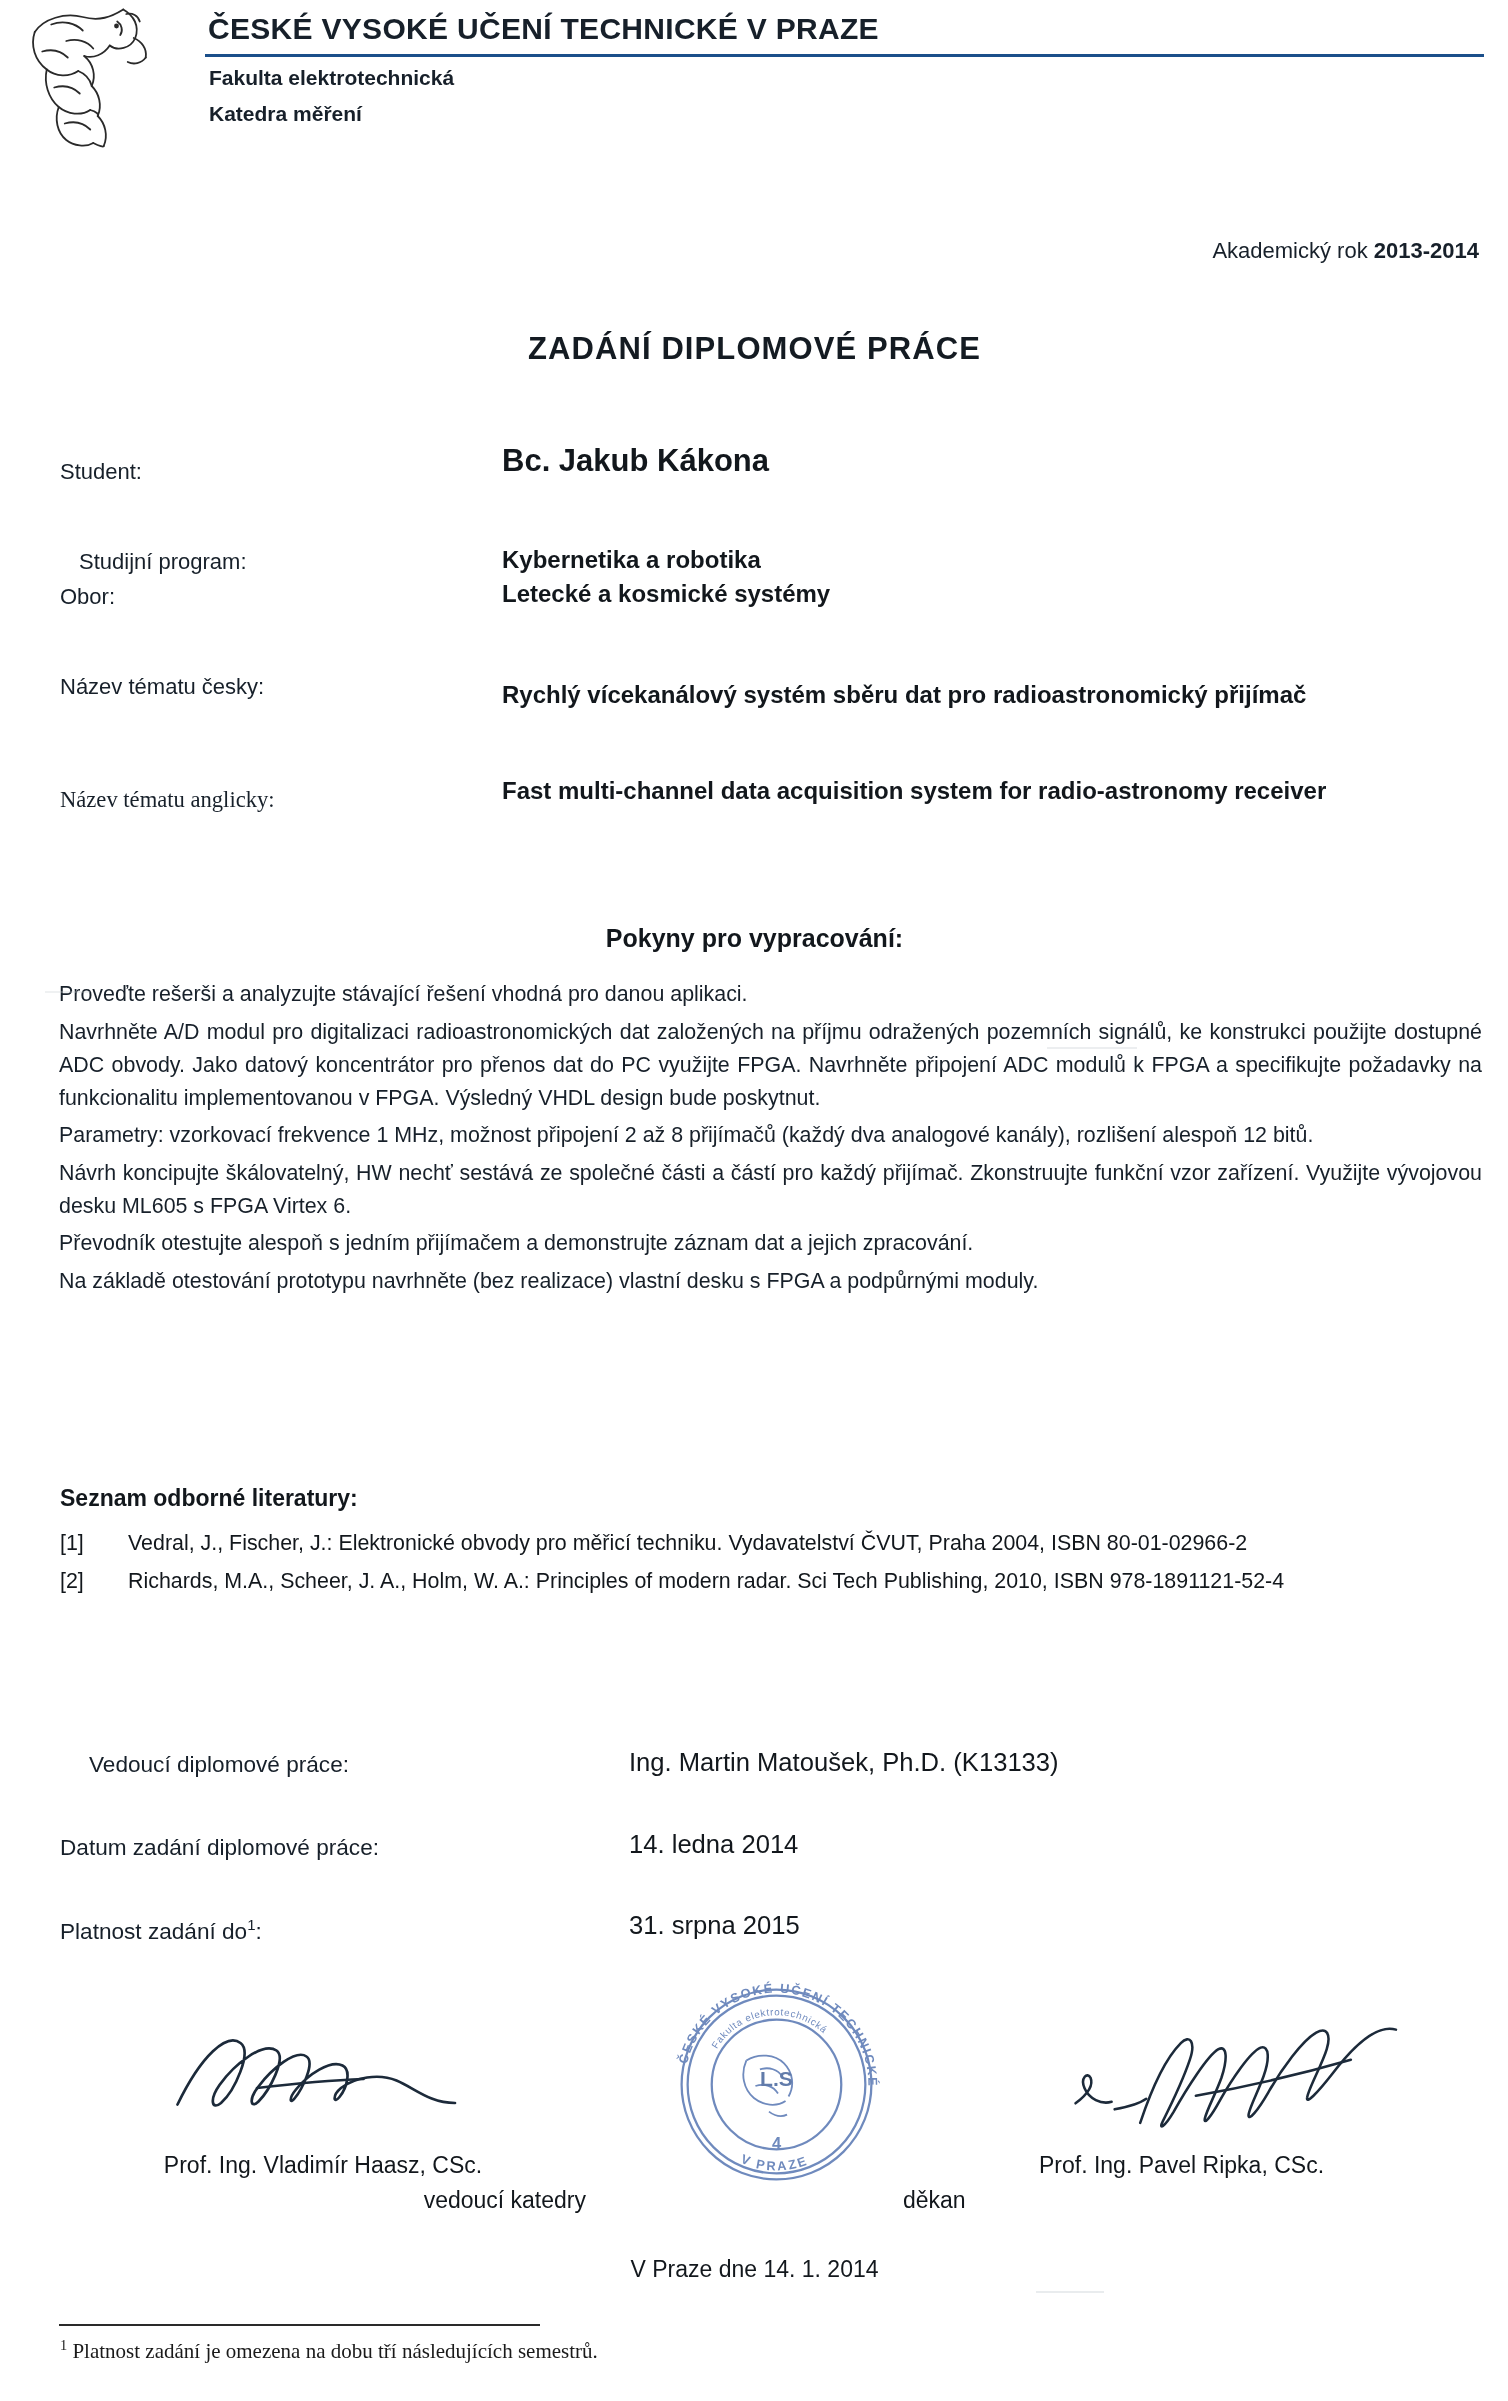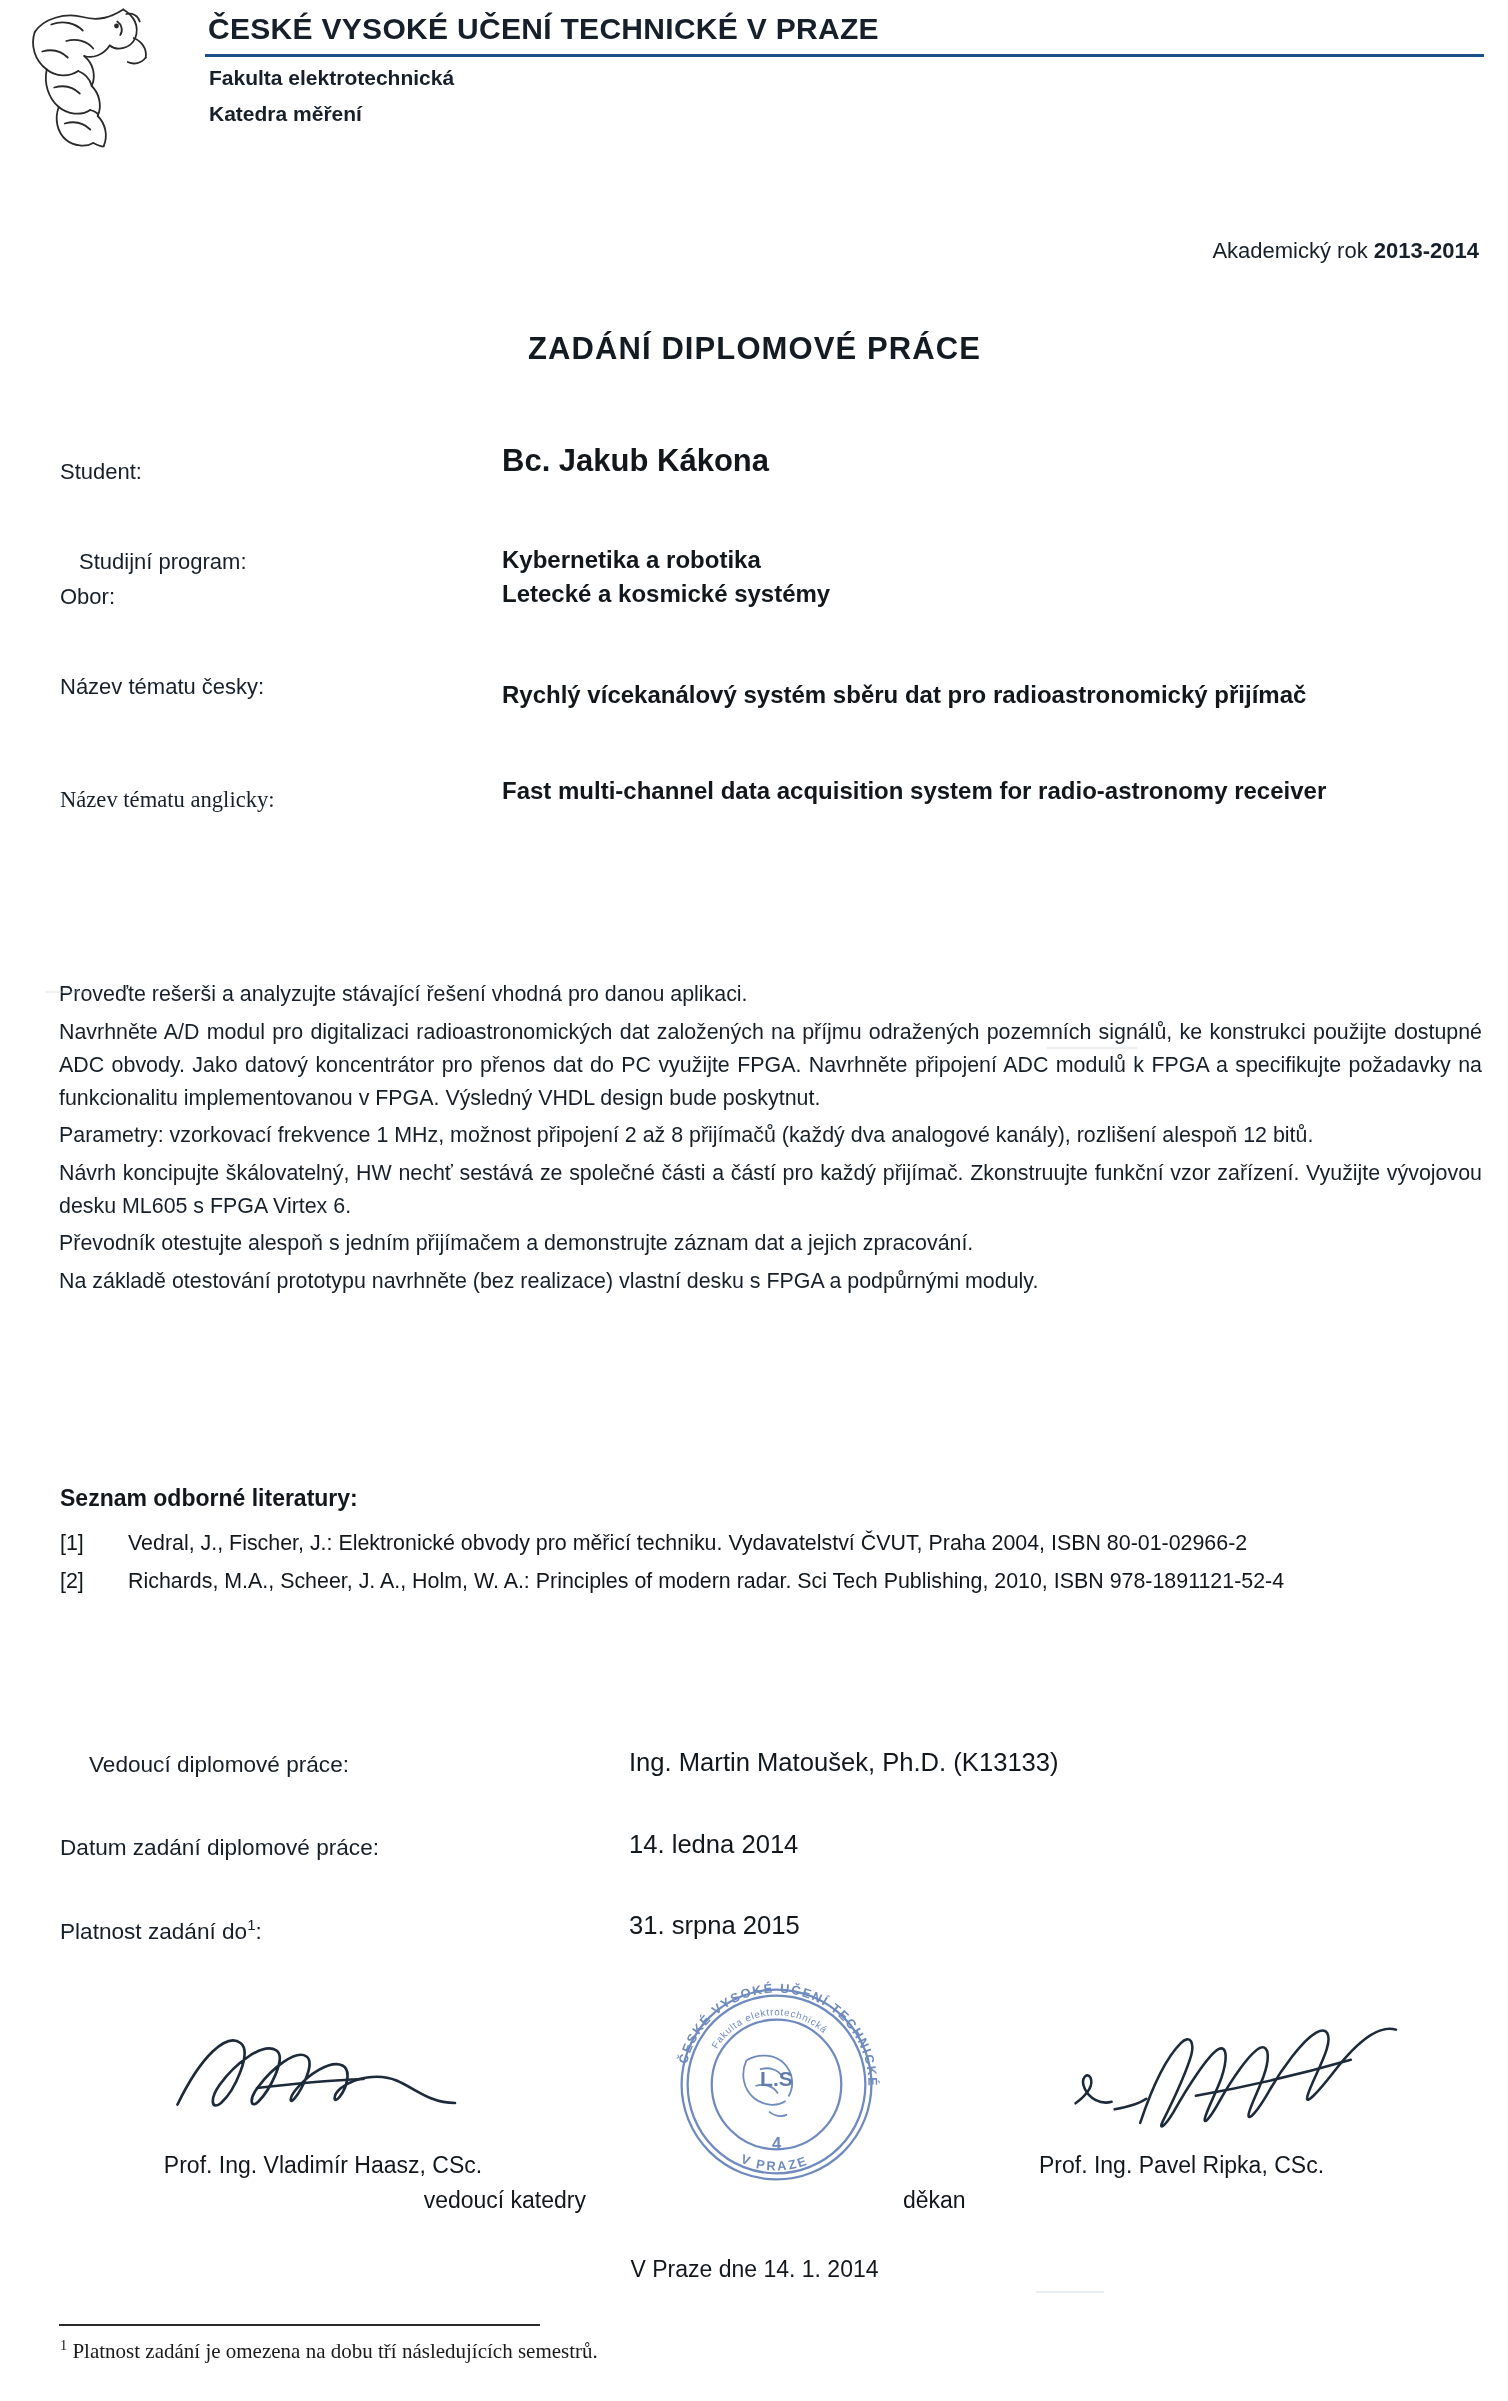--- a/index.html
+++ b/index.html
@@ -354,20 +354,21 @@
     <div class="lbl" style="left:60px; top:140px;">Obor:</div>
     <div class="val bold" style="left:502px; top:136px;">Letecké a kosmické systémy</div>
 
     <div class="lbl" style="left:60px; top:230px;">Název tématu česky:</div>
     <div class="val bold" style="left:502px; top:232px; width:842px; line-height:38px;">Rychlý vícekanálový systém sběru dat pro radioastronomický přijímač</div>
 
     <div class="lbl serif" style="left:60px; top:343px;">Název tématu anglicky:</div>
     <div class="val bold" style="left:502px; top:328px; width:887px; line-height:38px;">Fast multi-channel data acquisition system for radio-astronomy receiver</div>
   </div>
 
+  <div class="pokyny">Pokyny pro vypracování:</div>
 
   <div class="body-text">
     <p>Proveďte rešerši a analyzujte stávající řešení vhodná pro danou aplikaci.</p>
     <p>Navrhněte A/D modul pro digitalizaci radioastronomických dat založených na příjmu odražených pozemních signálů, ke konstrukci použijte dostupné ADC obvody. Jako datový koncentrátor pro přenos dat do PC využijte FPGA. Navrhněte připojení ADC modulů k FPGA a specifikujte požadavky na funkcionalitu implementovanou v FPGA. Výsledný VHDL design bude poskytnut.</p>
     <p>Parametry: vzorkovací frekvence 1 MHz, možnost připojení 2 až 8 přijímačů (každý dva analogové kanály), rozlišení alespoň 12 bitů.</p>
     <p>Návrh koncipujte škálovatelný, HW nechť sestává ze společné části a částí pro každý přijímač. Zkonstruujte funkční vzor zařízení. Využijte vývojovou desku ML605 s FPGA Virtex 6.</p>
     <p>Převodník otestujte alespoň s jedním přijímačem a demonstrujte záznam dat a jejich zpracování.</p>
     <p>Na základě otestování prototypu navrhněte (bez realizace) vlastní desku s FPGA a podpůrnými moduly.</p>
   </div>
 

